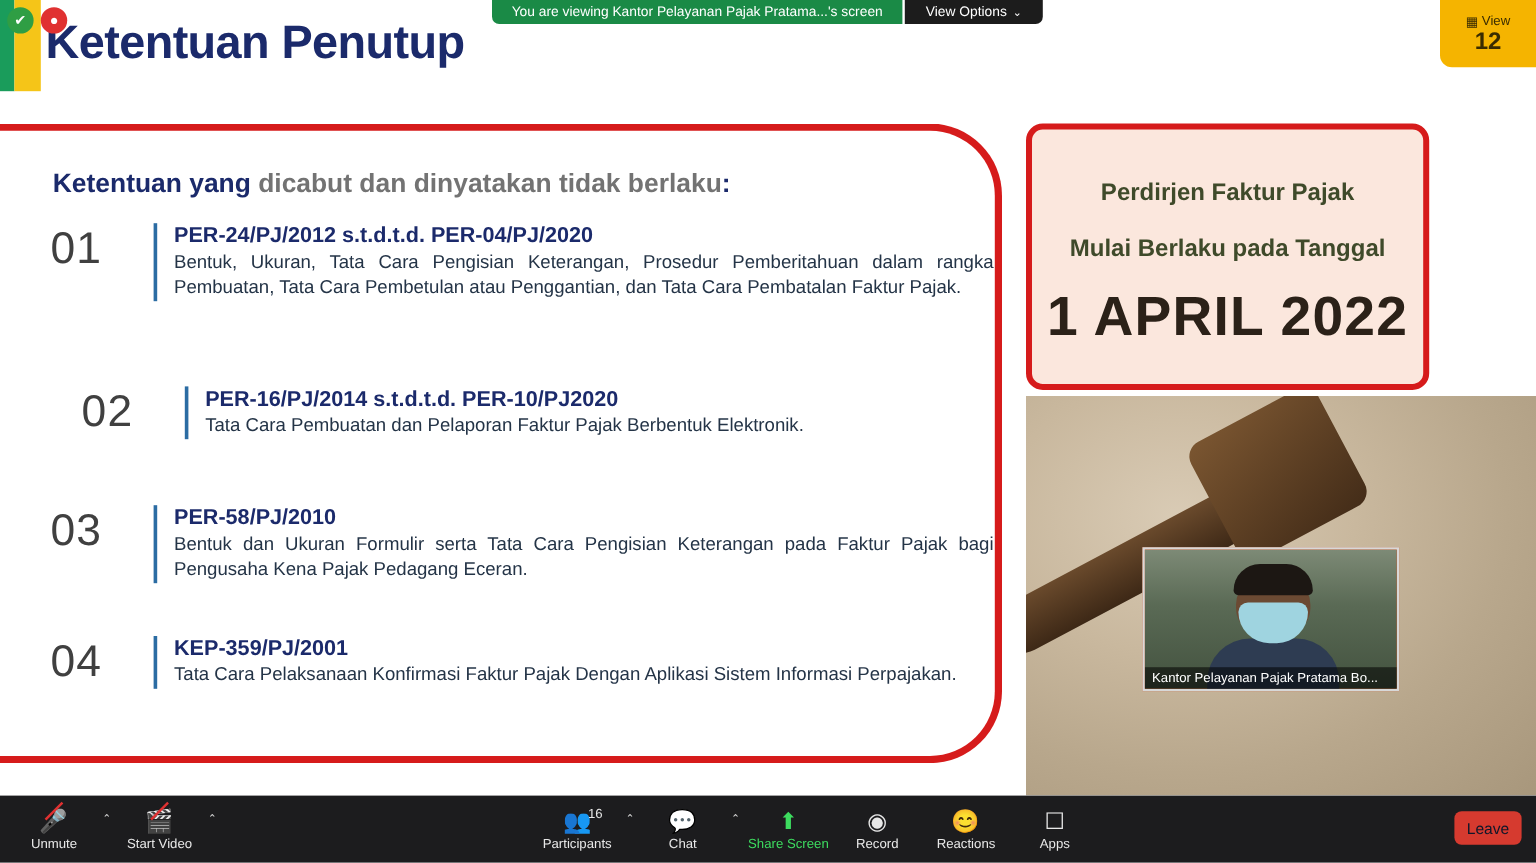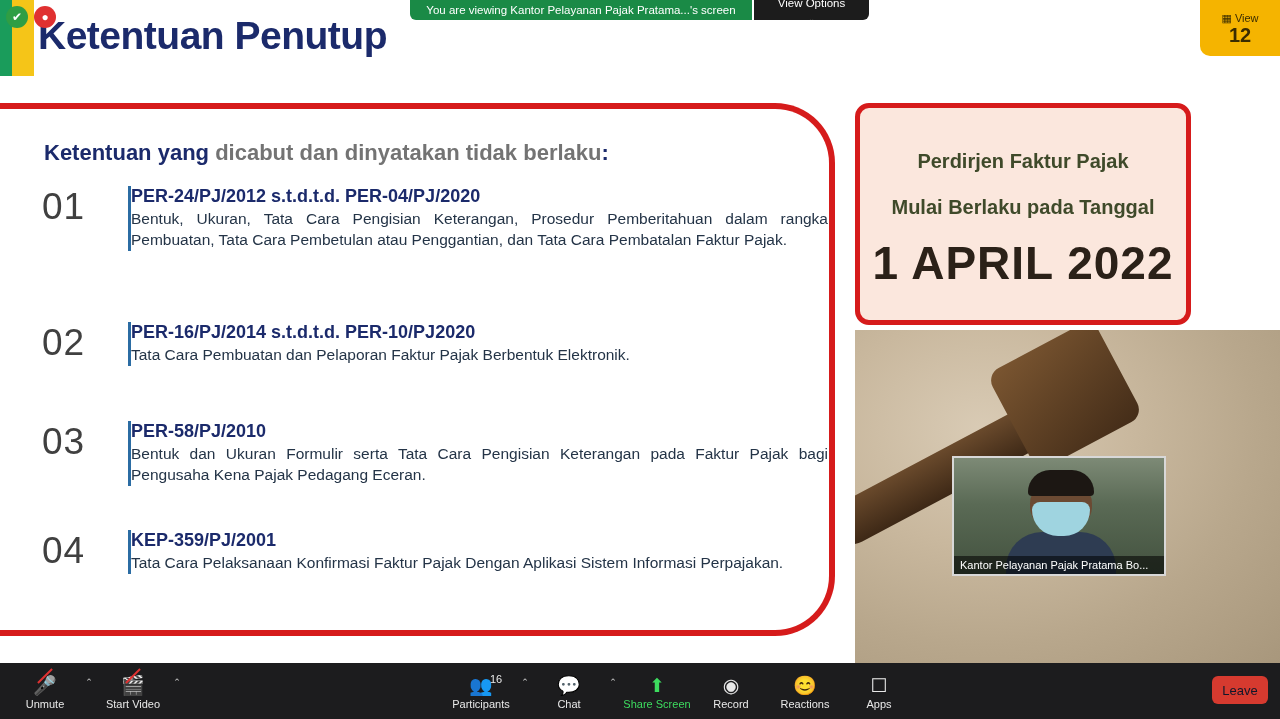--- a/index.html
+++ b/index.html
@@ -42,21 +42,21 @@
   }
   .panel-heading .red { color:#737373; }
 
   .item { position:absolute; left:42px; width:780px; }
   .item .num {
     position:absolute; left:0; top:0; width:78px;
     font-size:37px; color:#404040; font-weight:400; letter-spacing:1px;
   }
   .item .body {
     position:absolute; left:86px; top:0; width:700px;
-    border-left:3px solid #2b6ca3; 
+    border-left:3px solid #2b6ca3; padding-left:14px;
   }
   .item .ttl {
     font-size:18px; font-weight:bold; color:#1b2a6b; margin-bottom:2px;
   }
   .item .desc {
     font-size:15.5px; color:#243447; line-height:1.35; text-align:justify;
   }
 
   
   .right-box {
@@ -128,21 +128,20 @@
     position:absolute; left:410px; top:0; width:342px; height:20px;
     background:#1a8a46; color:#fff; font-size:11.5px;
     display:flex; align-items:center; justify-content:center;
     border-bottom-left-radius:6px;
   }
   .viewopts {
     position:absolute; left:754px; top:0; width:115px; height:20px;
     background:#1c1c1c; color:#fff; font-size:11.5px;
     display:flex; align-items:center; justify-content:center; gap:5px;
     border-bottom-right-radius:6px;
-    flex-direction:column;
   }
   .viewopts .chev { font-size:9px; }
 
   .topleft-icons { position:absolute; left:6px; top:6px; display:flex; gap:6px; }
   .tl-icon {
     width:22px; height:22px; border-radius:50%;
     display:flex; align-items:center; justify-content:center;
     font-size:12px; color:#fff;
   }
   .tl-shield { background:#2f9e44; }
@@ -207,21 +206,21 @@
     </div>
 
     <div class="item" style="top:186px;height:100px;">
       <div class="num">01</div>
       <div class="body">
         <div class="ttl">PER-24/PJ/2012 s.t.d.t.d. PER-04/PJ/2020</div>
         <div class="desc">Bentuk, Ukuran, Tata Cara Pengisian Keterangan, Prosedur Pemberitahuan dalam rangka Pembuatan, Tata Cara Pembetulan atau Penggantian, dan Tata Cara Pembatalan Faktur Pajak.</div>
       </div>
     </div>
 
-    <div class="item" style="top:322px;height:62px;">
+    <div class="item" style="top:322px;height:62px;margin-left:26px;">
       <div class="num">02</div>
       <div class="body">
         <div class="ttl">PER-16/PJ/2014 s.t.d.t.d. PER-10/PJ2020</div>
         <div class="desc">Tata Cara Pembuatan dan Pelaporan Faktur Pajak Berbentuk Elektronik.</div>
       </div>
     </div>
 
     <div class="item" style="top:421px;height:80px;">
       <div class="num">03</div>
       <div class="body">

